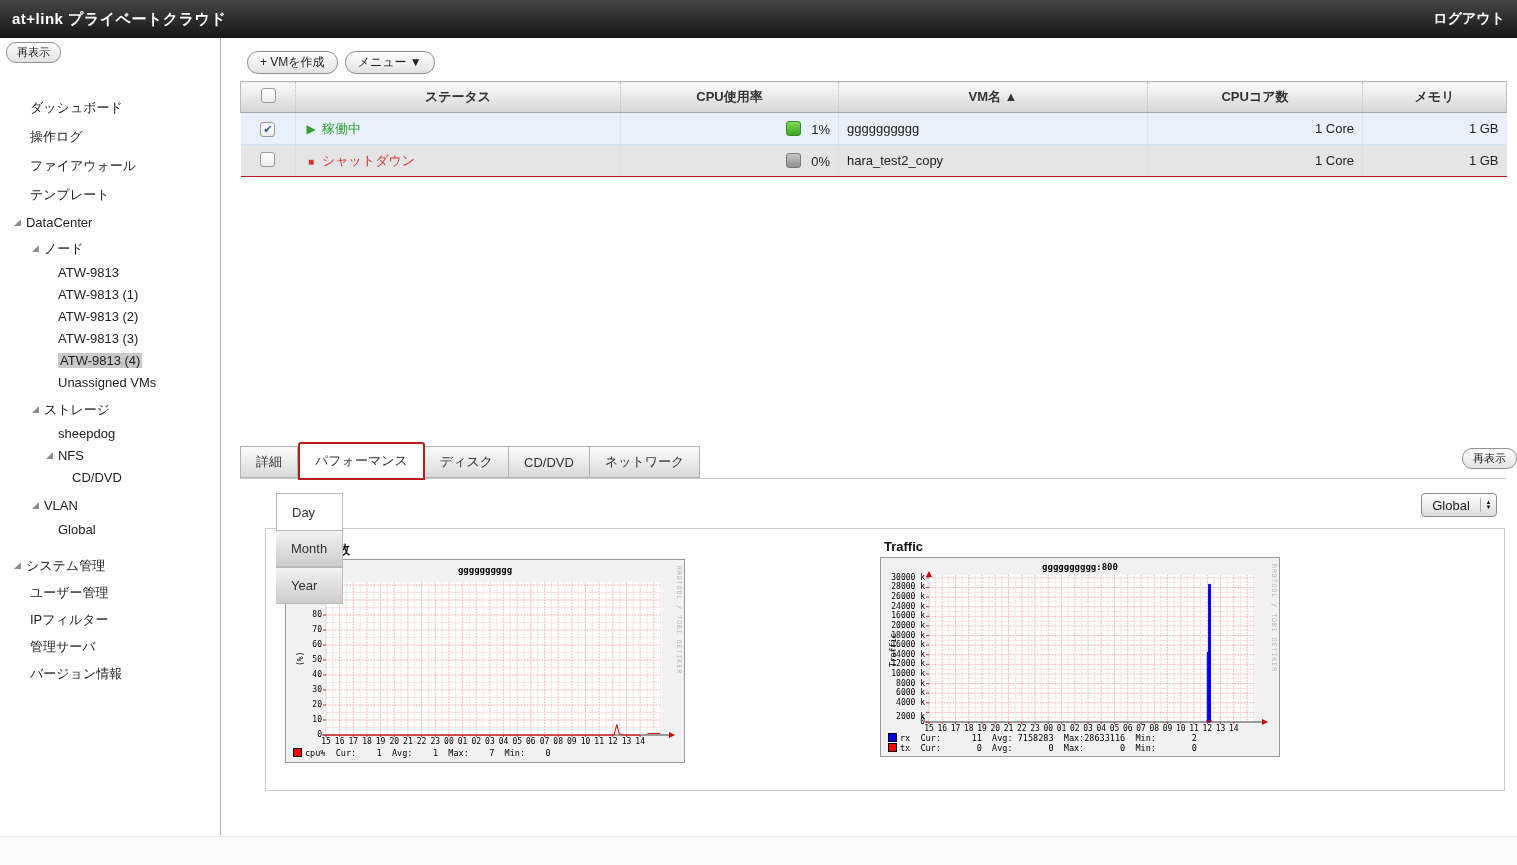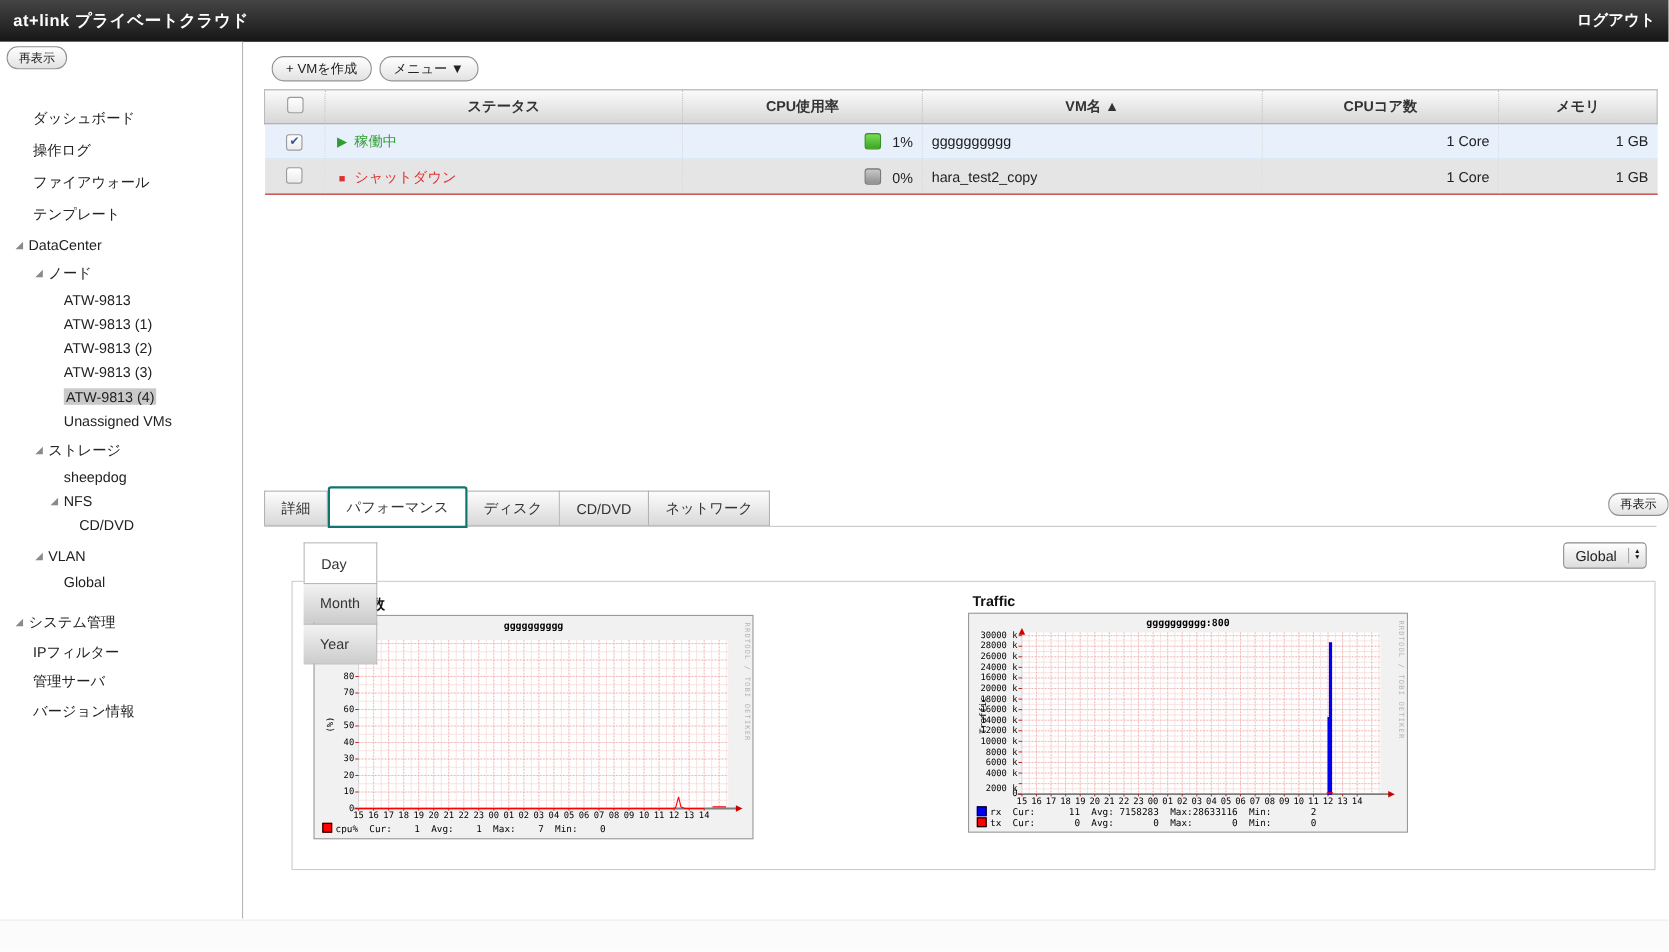--- a/index.html
+++ b/index.html
@@ -65,21 +65,21 @@
   .badge{display:inline-block;width:13px;height:13px;border-radius:3px;vertical-align:-2px;margin-right:10px;}
   .badge.green{background:linear-gradient(#7ddd55,#3aa523);border:1px solid #3c8e28;}
   .badge.gray{background:linear-gradient(#c9c9c9,#8f8f8f);border:1px solid #7a7a7a;}
 
   
   .tabstrip{position:absolute;left:240px;top:447px;width:1266px;height:31px;
     border-bottom:1px solid #c8c8c8;display:flex;align-items:flex-end;}
   .tab{height:30px;display:flex;align-items:center;padding:0 15px;font-size:13px;color:#333;
     background:linear-gradient(#fcfcfc,#d9d9d9);border:1px solid #b2b2b2;border-left:none;cursor:pointer;}
   .tab:first-child{border-left:1px solid #b2b2b2;}
-  .tab.active{background:#fff;border:2px solid #0f766e;border-radius:3px 3px 0 0;height:34px;
+  .tab.active{background:#fff;border:2px solid #b91c1c;border-radius:3px 3px 0 0;height:34px;
     margin-bottom:-2px;position:relative;z-index:2;}
   .refresh-right{position:absolute;left:1462px;top:448px;}
 
   
   .panel{position:absolute;left:265px;top:528px;width:1240px;height:263px;
     border:1px solid #ccc;background:#fff;box-sizing:border-box;}
   .period-tabs{position:absolute;left:276px;top:493px;display:flex;z-index:3;flex-direction:column;}
   .ptab{height:35px;display:flex;align-items:center;padding:0 15px;font-size:13px;color:#333;
     background:linear-gradient(#f2f2f2,#ccc);border:1px solid #b9b9b9;border-left:none;cursor:pointer;}
   .ptab:first-child{border-left:1px solid #b9b9b9;}
@@ -176,20 +176,23 @@
       <div class="tree-item lv-c gap">
         <span class="tri">◢</span>
         <span class="tree-label">VLAN</span>
       </div>
       <div class="tree-item lv-d">
         <span class="tree-label">Global</span>
       </div>
       <div class="tree-item lv-b gap2">
         <span class="tri">◢</span>
         <span class="tree-label">システム管理</span>
+      </div>
+      <div class="tree-item lv-a2">
+        <span class="tree-label">ユーザー管理</span>
       </div>
       <div class="tree-item lv-a2">
         <span class="tree-label">IPフィルター</span>
       </div>
       <div class="tree-item lv-a2">
         <span class="tree-label">管理サーバ</span>
       </div>
       <div class="tree-item lv-a2">
         <span class="tree-label">バージョン情報</span>
       </div>

